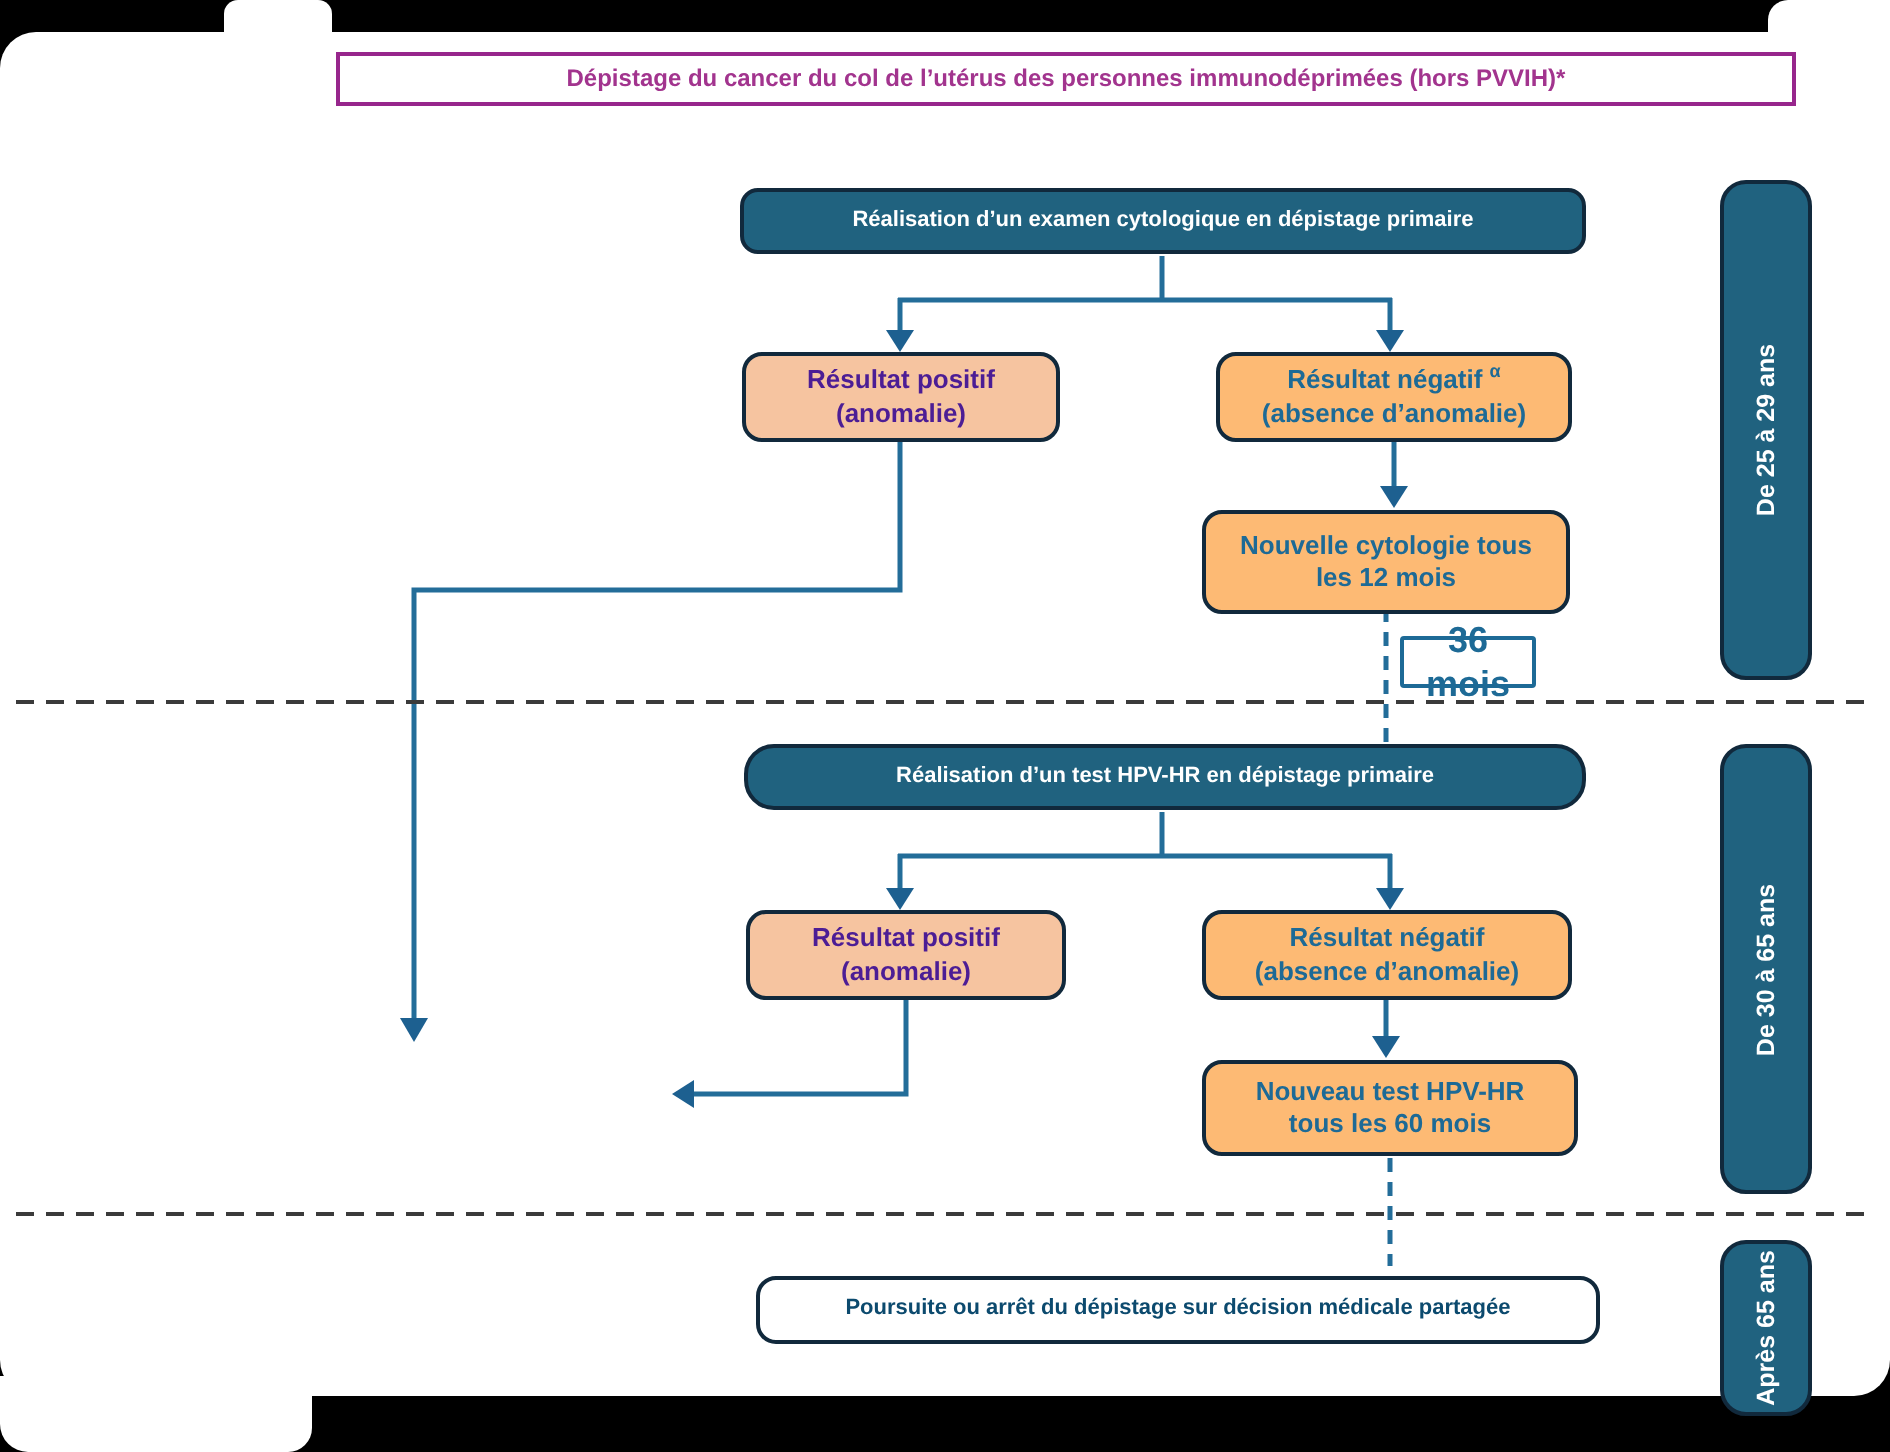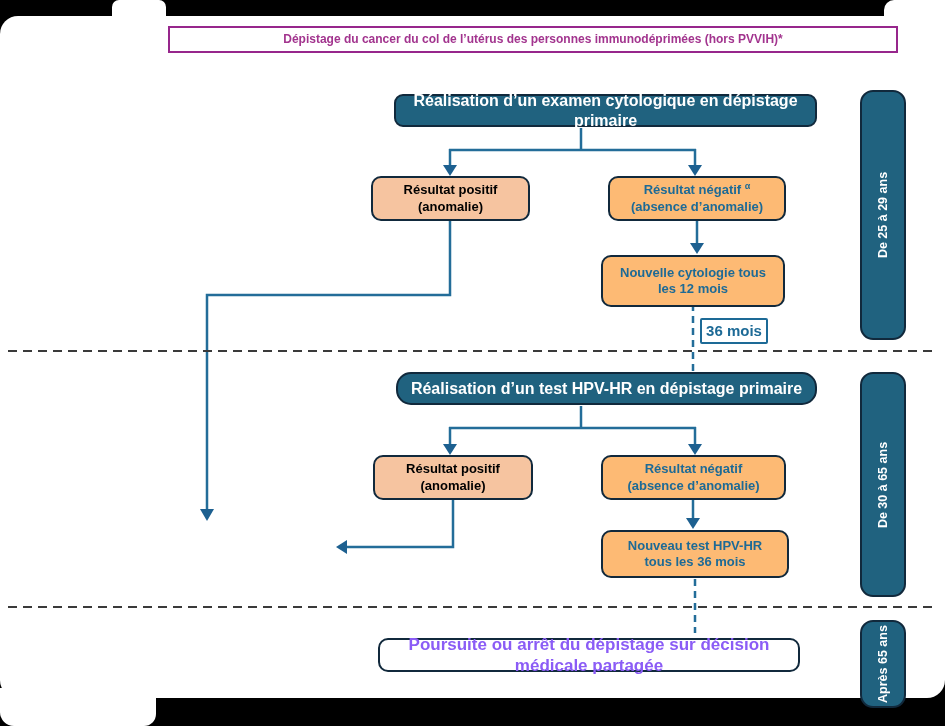--- a/index.html
+++ b/index.html
@@ -13,31 +13,31 @@
 
   svg.wires { position: absolute; left: 0; top: 0; width: 945px; height: 726px; pointer-events: none; }
 
   .box { position: absolute; display: flex; flex-direction: column; align-items: center; justify-content: center;
          text-align: center; font-weight: 700; line-height: 1.25; }
   .rounded { border-radius: 10px; }
 
   .title-box { left: 168px; top: 26px; width: 730px; height: 27px; background: #fff;
                border: 2px solid #97268c; color: #a2348e; font-size: 12px; }
 
-  .dark  { background: #20627f; border: 2px solid #11293c; color: #ffffff; font-size: 16px; margin-left: 24px; }
-  .salmon{ background: #f6c4a0; border: 2.5px solid #11293c; color: #000000; font-size: 13px; }
+  .dark  { background: #20627f; border: 2px solid #11293c; color: #ffffff; font-size: 11px; }
+  .salmon{ background: #f6c4a0; border: 2.5px solid #11293c; color: #4c1d95; font-size: 13px; }
   .blue  { background: #fdba74; border: 2.5px solid #11293c; color: #1d6a96; font-size: 13px; }
-  .whitebox { background: #fff; border: 2px solid #11293c; color: #8b5cf6; font-size: 17px; }
+  .whitebox { background: #fff; border: 2px solid #11293c; color: #0c4a6e; font-size: 11px; }
 
   .primary1  { left: 370px; top: 94px;  width: 423px; height: 33px; border-radius: 9px; }
   .pos1      { left: 371px; top: 176px; width: 159px; height: 45px; }
   .neg1      { left: 608px; top: 176px; width: 178px; height: 45px; }
   .cyto      { left: 601px; top: 255px; width: 184px; height: 52px; }
   .mois36    { left: 700px; top: 318px; width: 68px;  height: 26px; background: #fff; border: 2px solid #1d6a96;
-               color: #1d6a96; font-size: 15px; border-radius: 2px; }
+               color: #1d6a96; font-size: 18px; border-radius: 2px; }
   .primary2  { left: 372px; top: 372px; width: 421px; height: 33px; border-radius: 15px; }
   .pos2      { left: 373px; top: 455px; width: 160px; height: 45px; }
   .neg2      { left: 601px; top: 455px; width: 185px; height: 45px; }
   .hpv       { left: 601px; top: 530px; width: 188px; height: 48px; justify-content: center; }
   .inca      { left: 78px;  top: 523px; width: 255px; height: 48px; }
   .decision  { left: 378px; top: 638px; width: 422px; height: 34px; border-radius: 10px; }
 
   .bar { position: absolute; left: 860px; width: 46px; background: #20627f; border: 2px solid #11293c;
          border-radius: 13px; display: flex; align-items: center; justify-content: center; }
   .bar span { transform: rotate(-90deg); white-space: nowrap; color: #fff; font-weight: 700; font-size: 12.5px; }
@@ -133,21 +133,21 @@
     <span>(anomalie)</span>
   </div>
 
   <div class="box blue rounded neg2">
     <span>Résultat négatif</span>
     <span>(absence d’anomalie)</span>
   </div>
 
   <div class="box blue rounded hpv">
     <span>Nouveau test HPV-HR</span>
-    <span>tous les 36 mois</span>
+    <span>tous les 60 mois</span>
   </div>
 
 
   <div class="box whitebox decision">
     <span>Poursuite ou arrêt du dépistage sur décision médicale partagée</span>
   </div>
 
   <div class="bar bar1">
     <span>De 25 à 29 ans</span>
   </div>

